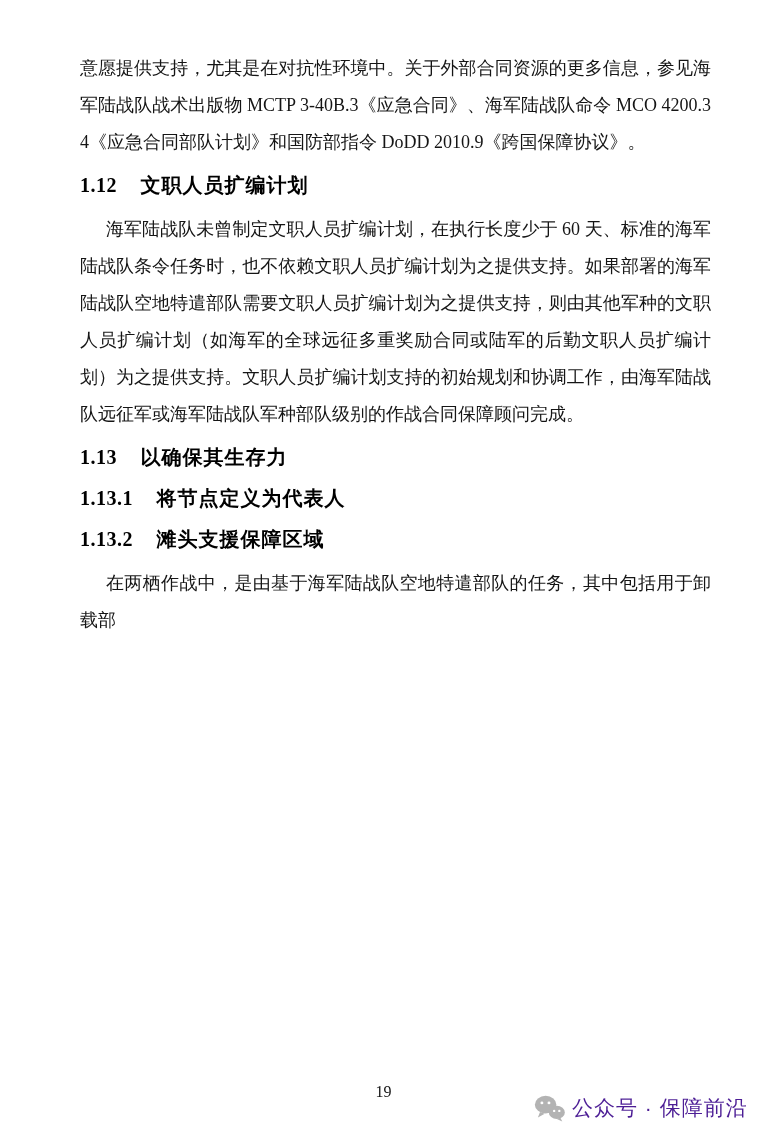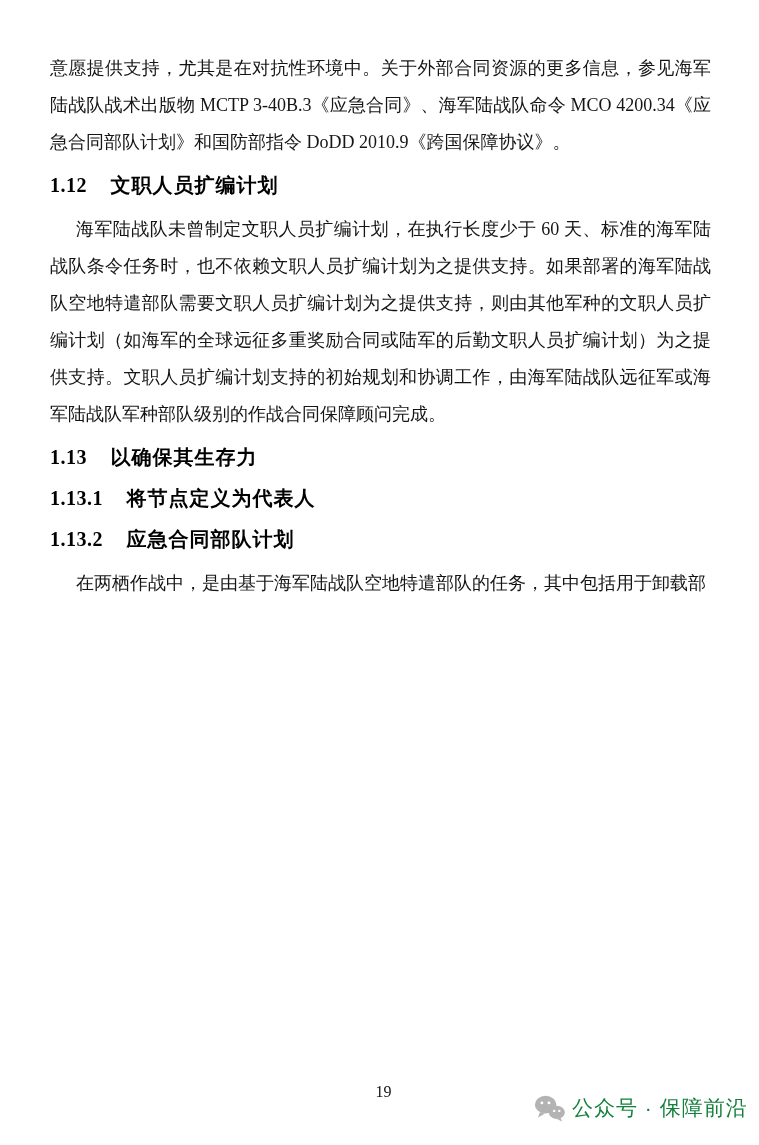--- a/index.html
+++ b/index.html
@@ -11,21 +11,21 @@
     position: relative;
     width: 759px;
     height: 1145px;
     background: #ffffff;
     overflow: hidden;
     font-family: "Liberation Serif", "DejaVu Serif", serif;
     color: #151515;
     box-sizing: border-box;
   }
   .content {
-    padding: 50px 48px 0 50px;
+    padding: 50px 48px 0 80px;
   }
   .para {
     font-size: 18px;
     line-height: 37px;
     text-align: justify;
     margin: 0;
     text-indent: 26px;
     word-break: break-all;
   }
   .para.no-indent {
@@ -61,21 +61,21 @@
     left: 534px;
     display: flex;
     align-items: center;
     gap: 7px;
     font-family: "Liberation Sans", "DejaVu Sans", sans-serif;
     font-size: 21px;
     letter-spacing: 1px;
     white-space: nowrap;
   }
   .watermark .wm-text {
-    color: #15803d;
+    color: #4c1d95;
   }
   .wechat-icon {
     display: inline-block;
     width: 31px;
     height: 27px;
     flex: 0 0 auto;
   }
 </style>
 </head>
 <body>
@@ -96,21 +96,21 @@
       <span class="htitle">以确保其生存力</span>
     </h2>
 
     <h2 class="heading">
       <span class="hnum">1.13.1</span>
       <span class="htitle">将节点定义为代表人</span>
     </h2>
 
     <h2 class="heading">
       <span class="hnum">1.13.2</span>
-      <span class="htitle">应急合同部队计划</span>
+      <span class="htitle">滩头支援保障区域</span>
     </h2>
     <p class="para">在两栖作战中，是由基于海军陆战队空地特遣部队的任务，其中包括用于卸载部</p>
 
   </div>
 
   <div class="page-number">19</div>
 
   <div class="watermark">
     <span class="wechat-icon">
       <svg viewBox="0 0 36 31" width="31" height="27" xmlns="http://www.w3.org/2000/svg">

